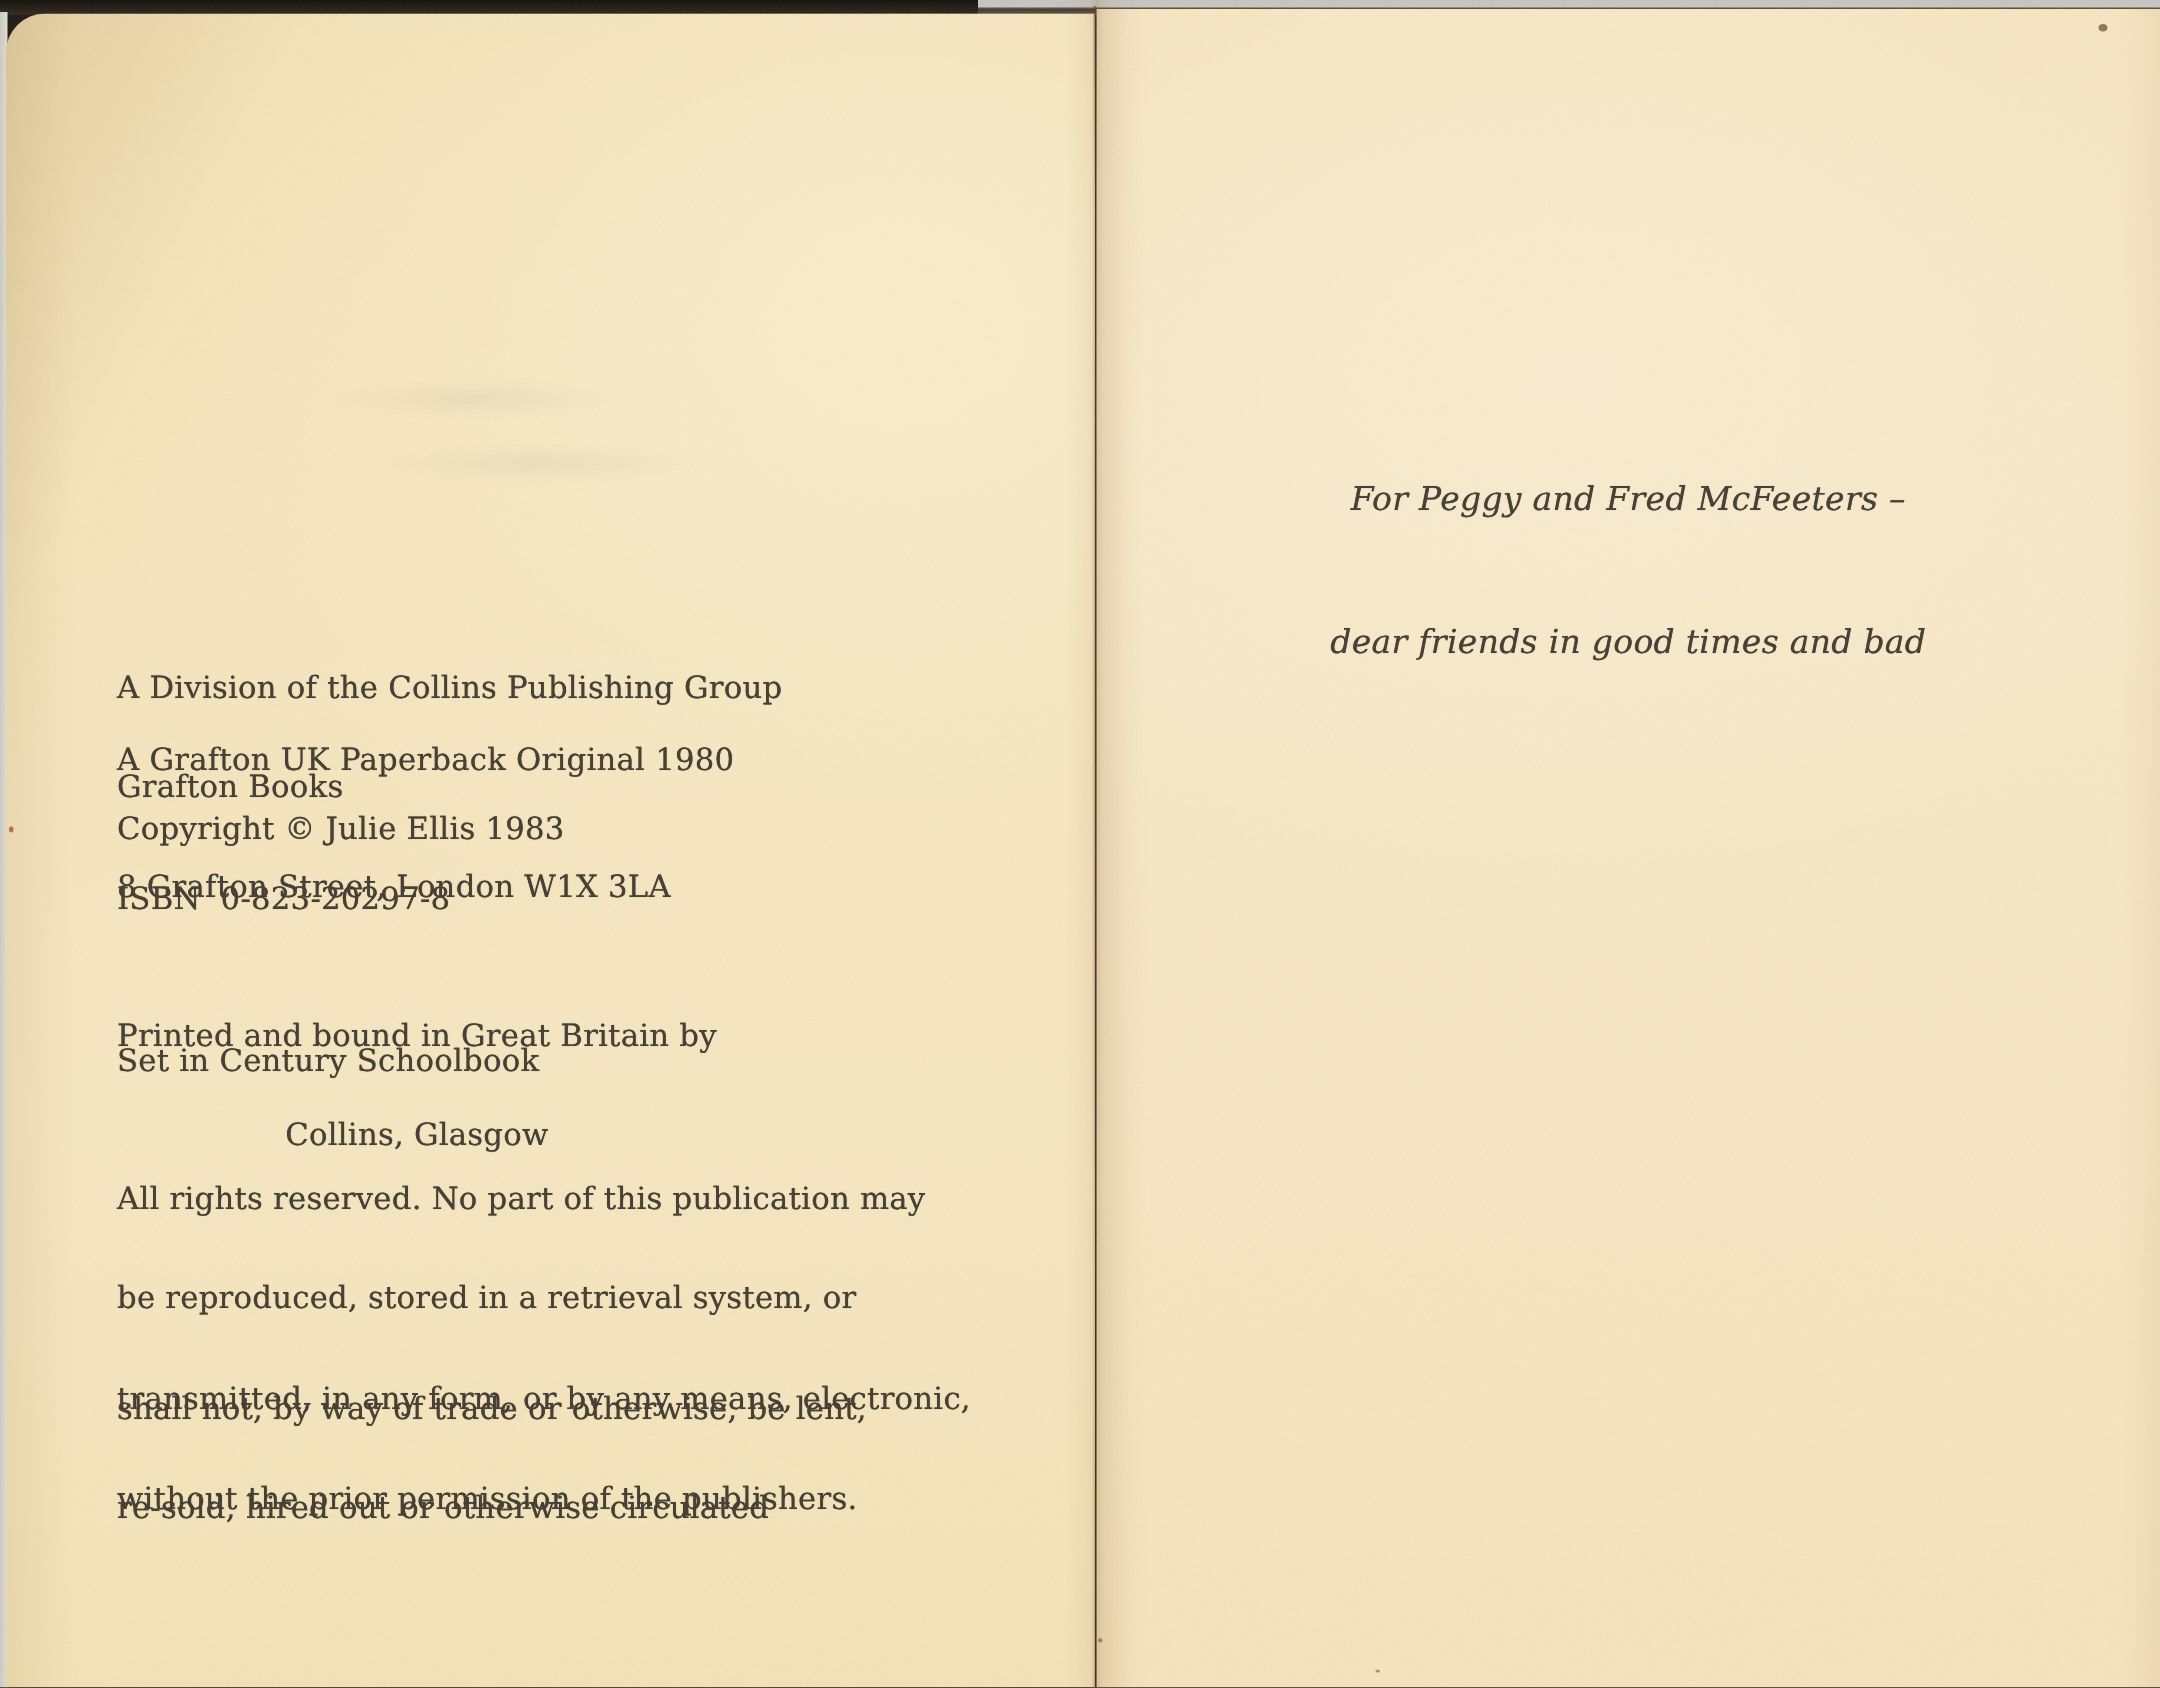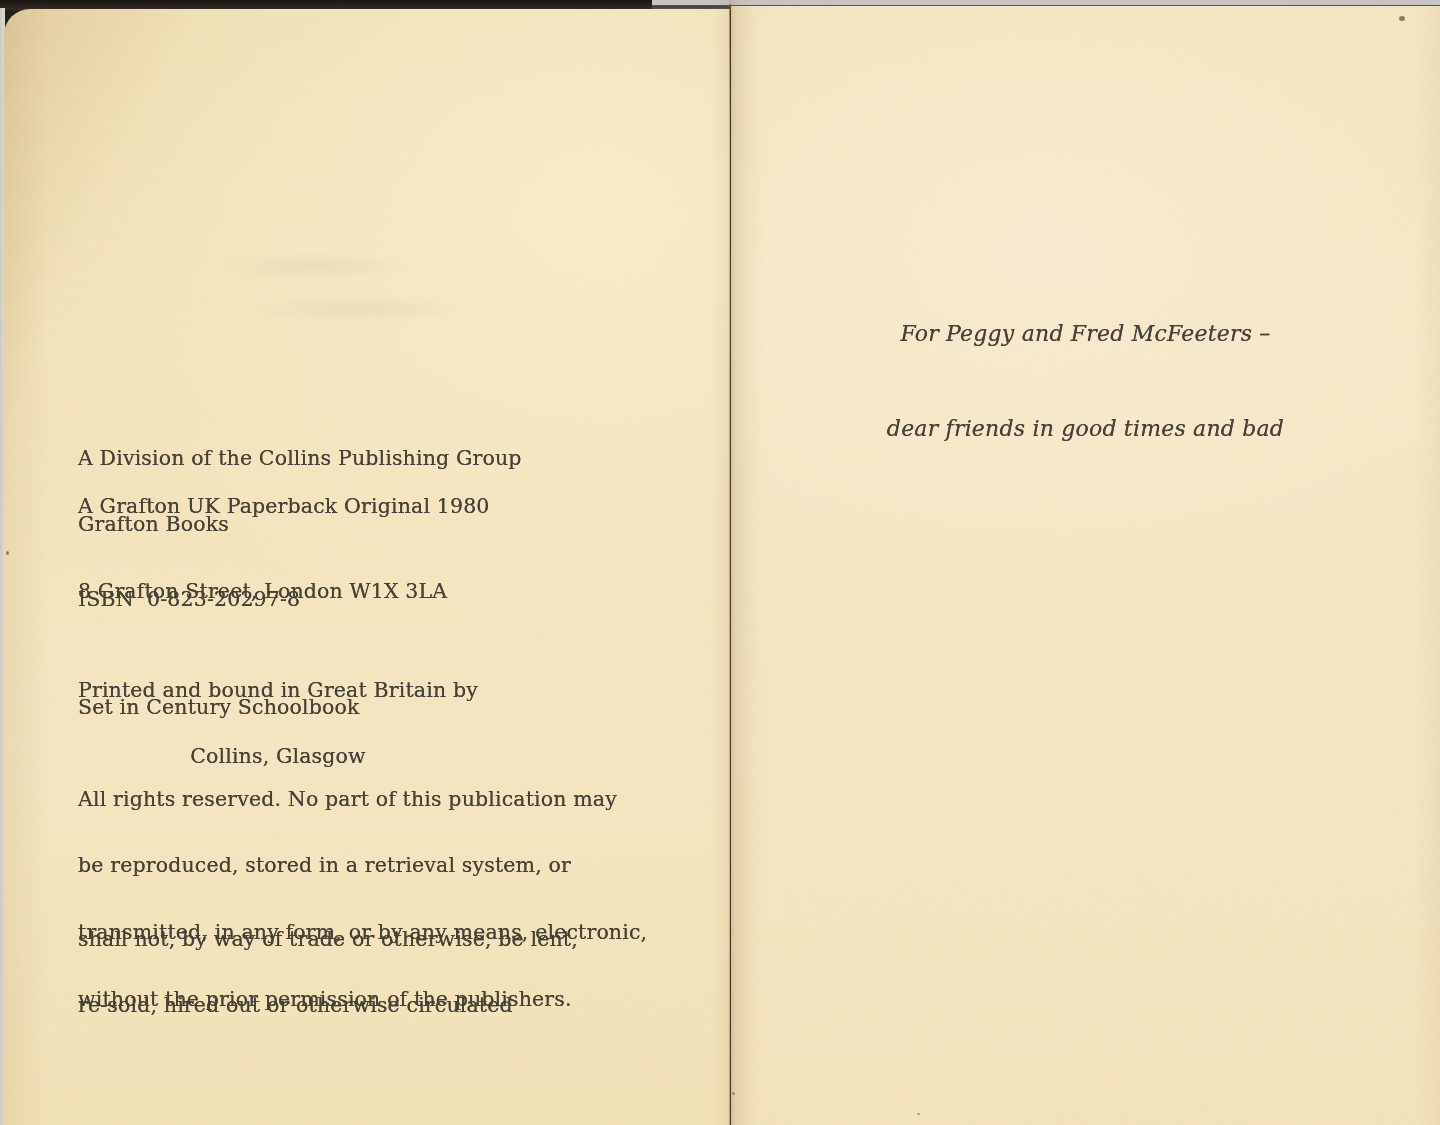--- a/index.html
+++ b/index.html
@@ -87,20 +87,21 @@
   <div class="speck speck-d"></div>
 
   <div class="txt left-block g-imprint">
     <div>A Division of the Collins Publishing Group</div>
     <div>Grafton Books</div>
     <div>8 Grafton Street, London W1X 3LA</div>
   </div>
 
   <div class="txt left-block g-edition">A Grafton UK Paperback Original 1980</div>
 
+  <div class="txt left-block g-copyright">Copyright © Julie Ellis 1983</div>
 
   <div class="txt left-block g-isbn">ISBN  0-823-20297-8</div>
 
   <div class="txt left-block g-printer">
     <div>Printed and bound in Great Britain by</div>
     <div>Collins, Glasgow</div>
   </div>
 
   <div class="txt left-block g-typeface">Set in Century Schoolbook</div>
 

